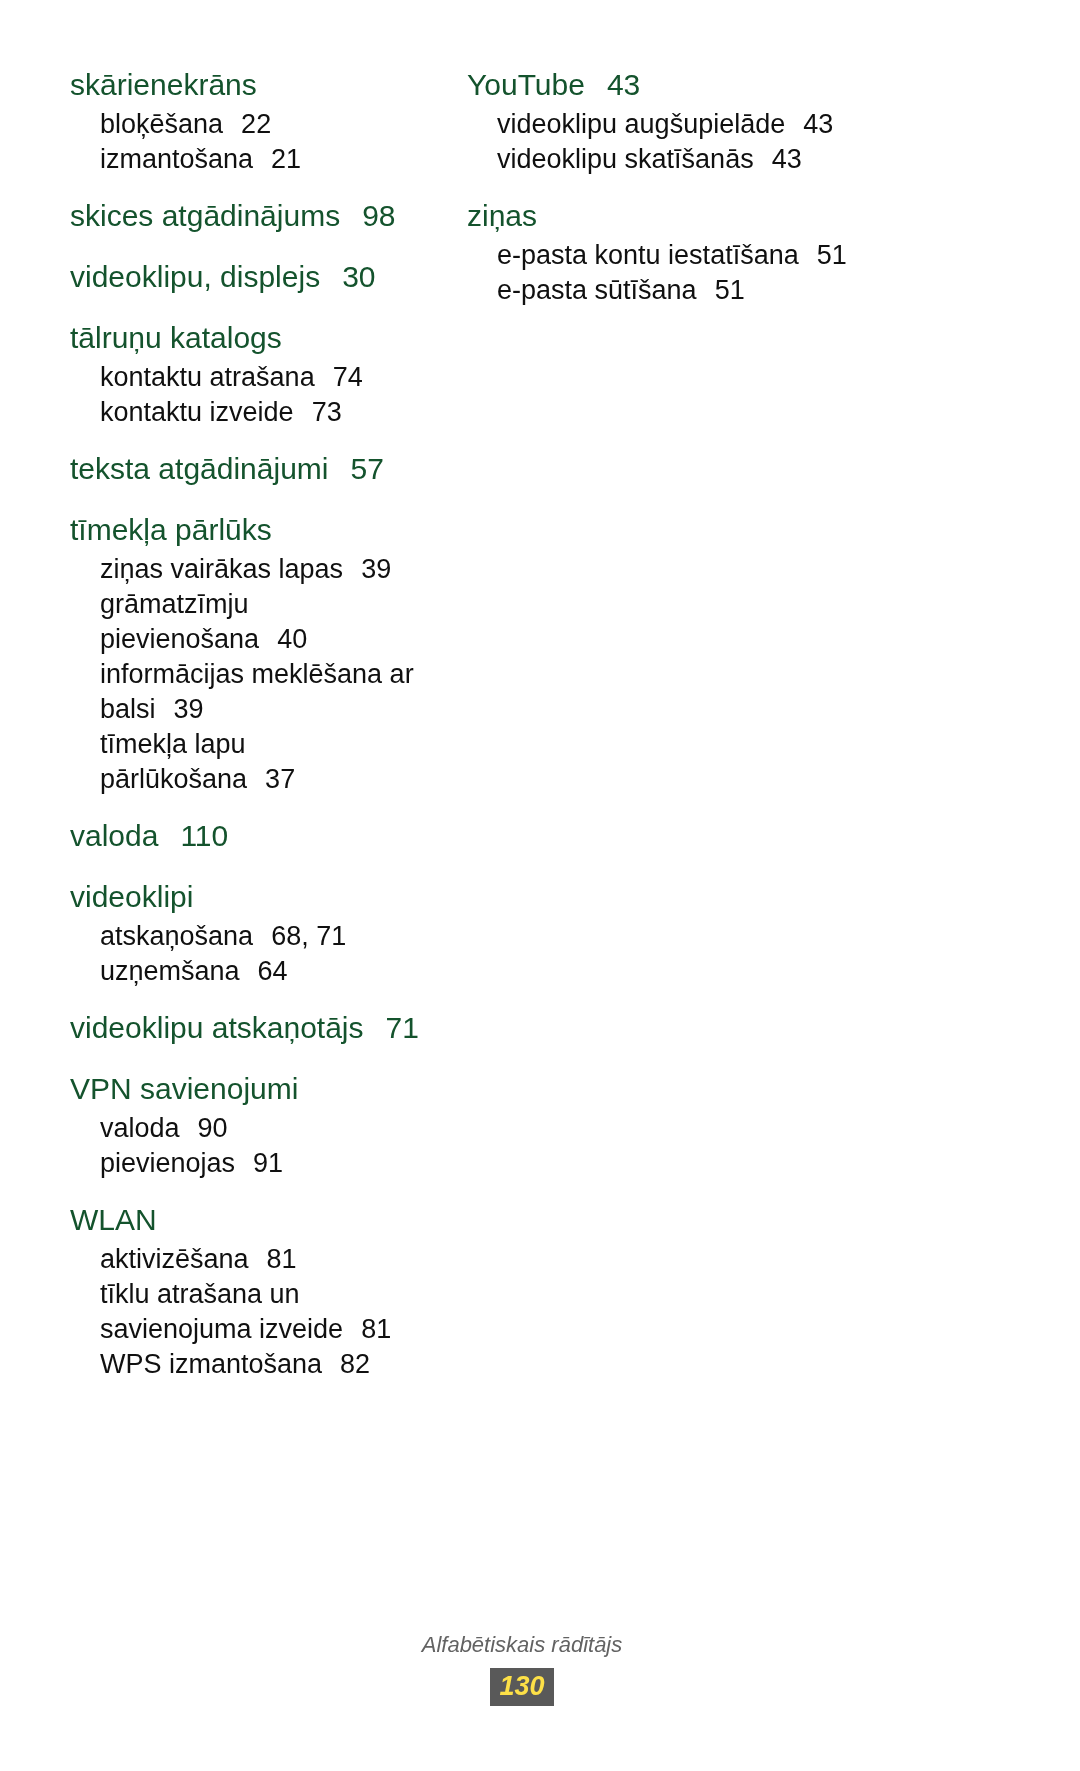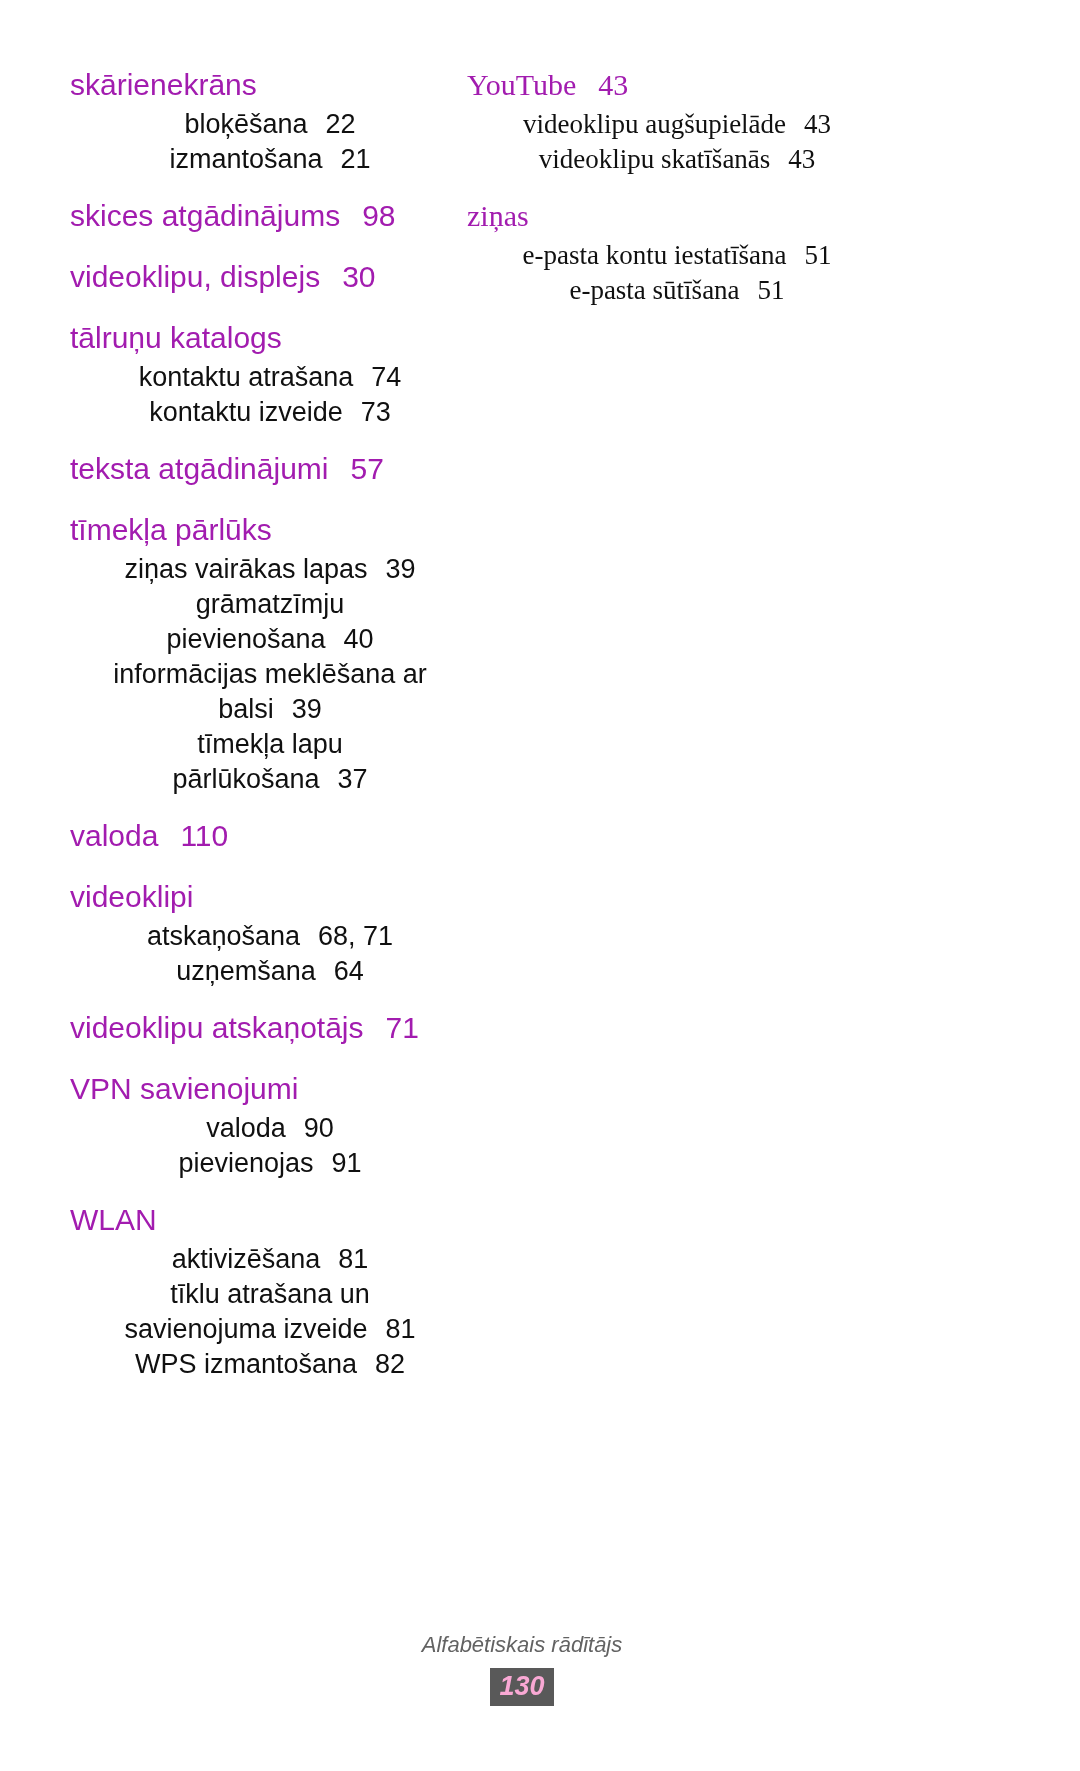--- a/index.html
+++ b/index.html
@@ -29,28 +29,27 @@
   .col {
     box-sizing: border-box;
   }
   .col-left {
     width: 440px;
     padding-left: 70px;
   }
   .col-right {
     width: 420px;
     padding-left: 27px;
-    font-family: Liberation Serif, serif;
   }
   .group {
     margin-bottom: 0;
   }
   
   .heading {
-    color: #a21caf;
+    color: #14532d;
     font-size: 30px;
     line-height: 45px;
     font-weight: 400;
     white-space: nowrap;
     margin-top: 16px;
   }
   .group:first-child > .heading {
     margin-top: 0;
   }
   .heading .pg {
@@ -64,21 +63,20 @@
     font-weight: 400;
     padding-left: 30px;
     text-indent: 0;
   }
   .sub .pg {
     margin-left: 18px;
     white-space: nowrap;
   }
   .sub.wrap {
     max-width: 355px;
-    text-align: center;
   }
   .col-right .sub.wrap {
     max-width: 360px;
   }
   .group .sub:first-of-type {
     margin-top: 2px;
   }
   
   .footer {
     position: absolute;
@@ -91,21 +89,21 @@
     color: #636363;
     font-style: italic;
     font-size: 22px;
     line-height: 30px;
     font-family: "Liberation Sans", "DejaVu Sans", sans-serif;
   }
   .footer-pageno {
     display: inline-block;
     margin-top: 8px;
     background: #595959;
-    color: #f9a8d4;
+    color: #fde047;
     font-style: italic;
     font-weight: 700;
     font-size: 27px;
     line-height: 34px;
     padding: 1px 9px 3px 9px;
   }
 </style>
 </head>
 <body>
 

